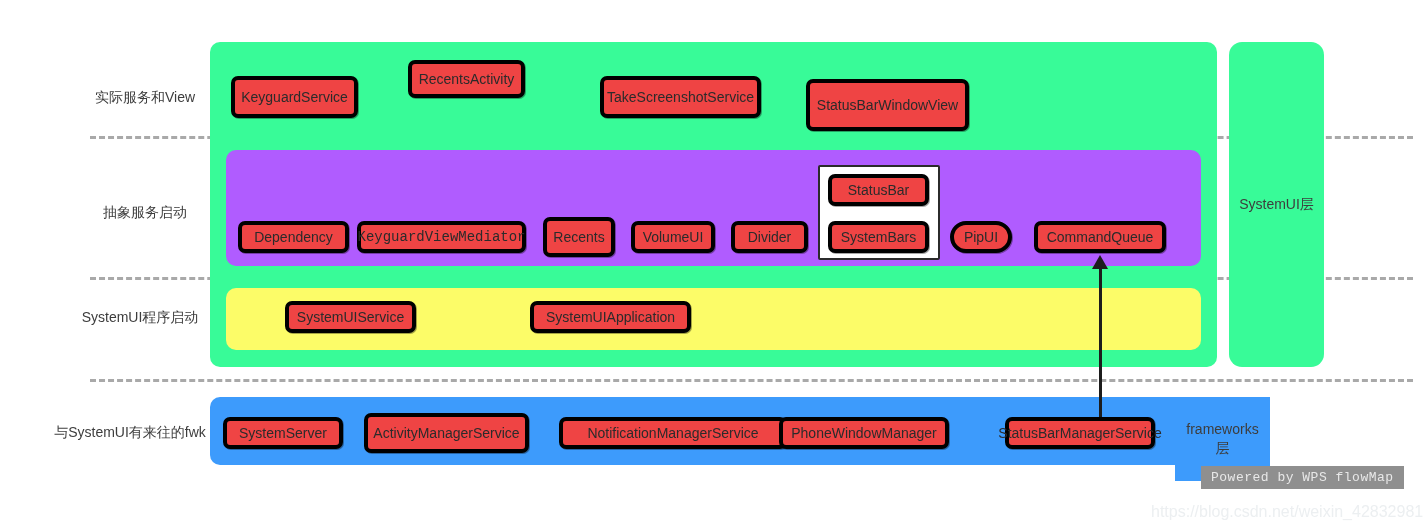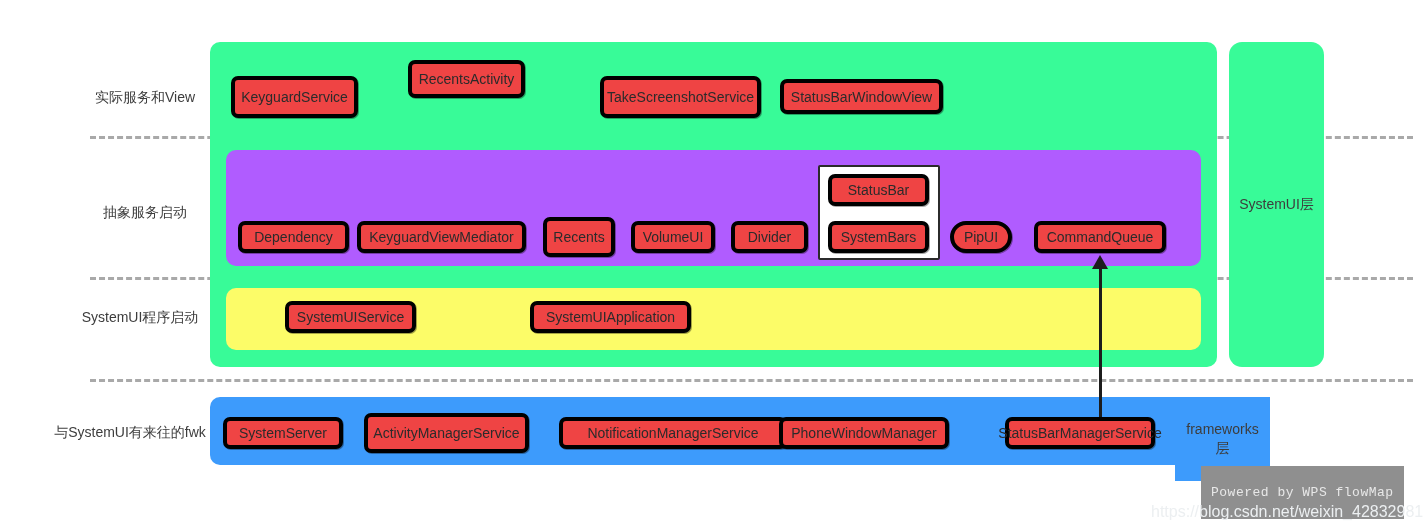--- a/index.html
+++ b/index.html
@@ -110,21 +110,21 @@
   }
 
   
   .wps-badge {
     position: absolute;
     background: #8f8f8f;
     color: #e8e8e8;
     font-family: "Liberation Mono", "DejaVu Sans Mono", monospace;
     font-size: 13px;
     letter-spacing: 0.5px;
-    padding: 19px 10px;
+    padding: 4px 10px;
     white-space: nowrap;
   }
   .csdn-watermark {
     position: absolute;
     color: #eceff1;
     font-size: 16px;
     white-space: nowrap;
   }
 </style>
 </head>
@@ -151,24 +151,24 @@
   <span>SystemUI层</span>
 </div>
 <div class="layer-tag band-fwk" style="left:1175px; top:397px; width:95px; height:84px; flex-direction:column;">
   <span>frameworks</span>
   <span>层</span>
 </div>
 
 <div class="node" style="left:231px; top:76px; width:127px; height:42px;">KeyguardService</div>
 <div class="node" style="left:408px; top:60px; width:117px; height:38px;">RecentsActivity</div>
 <div class="node" style="left:594px; top:76px; width:161px; height:42px;margin-left:6px;">TakeScreenshotService</div>
-<div class="node" style="left:780px; top:79px; width:163px; height:35px;">StatusBarWindowView</div>
+<div class="node" style="left:806px; top:79px; width:163px; height:52px;">StatusBarWindowView</div>
 
 <div class="node" style="left:238px; top:221px; width:111px; height:32px;">Dependency</div>
-<div class="node" style="left:357px; top:221px; width:169px; height:32px;">KeyguardViewMediator</div>
+<div class="node" style="left:357px; top:221px; width:169px; height:32px;font-family:Liberation Mono, monospace;">KeyguardViewMediator</div>
 <div class="node" style="left:543px; top:217px; width:72px; height:40px;">Recents</div>
 <div class="node" style="left:631px; top:221px; width:84px; height:32px;">VolumeUI</div>
 <div class="node" style="left:731px; top:221px; width:77px; height:32px;">Divider</div>
 
 <div class="group-frame" style="left:818px; top:165px; width:122px; height:95px;"></div>
 <div class="node" style="left:828px; top:174px; width:101px; height:32px;">StatusBar</div>
 <div class="node" style="left:828px; top:221px; width:101px; height:32px;">SystemBars</div>
 
 <div class="node" style="left:950px; top:221px; width:62px; height:32px;border-radius:16px;">PipUI</div>
 <div class="node" style="left:1034px; top:221px; width:132px; height:32px;">CommandQueue</div>

